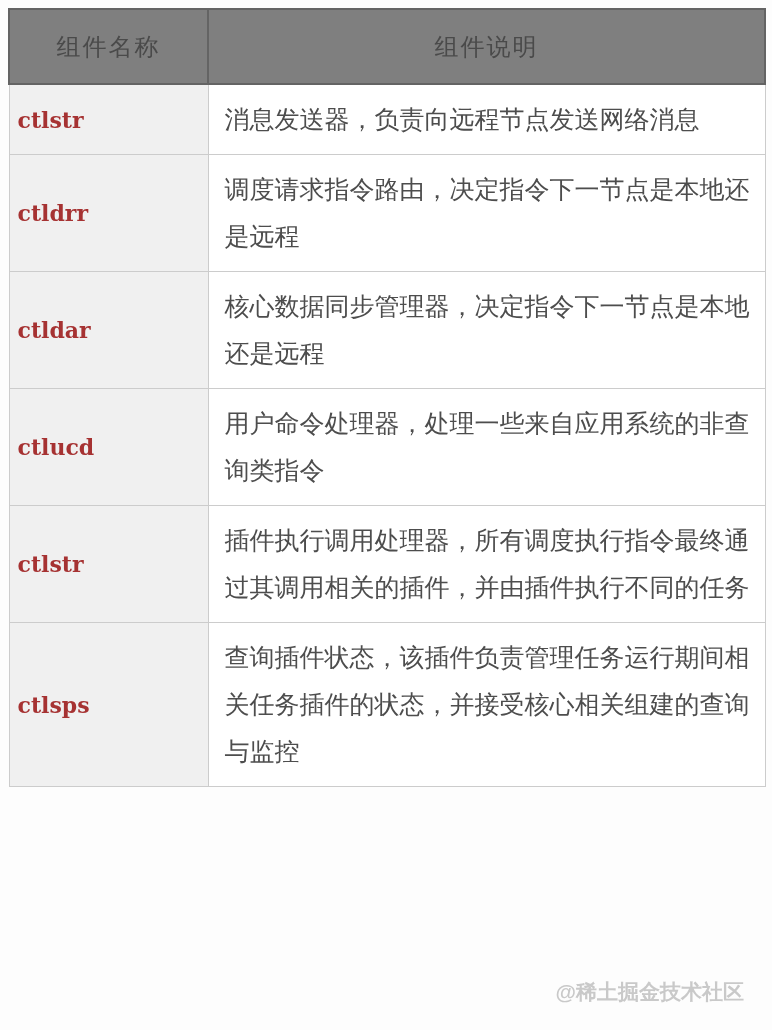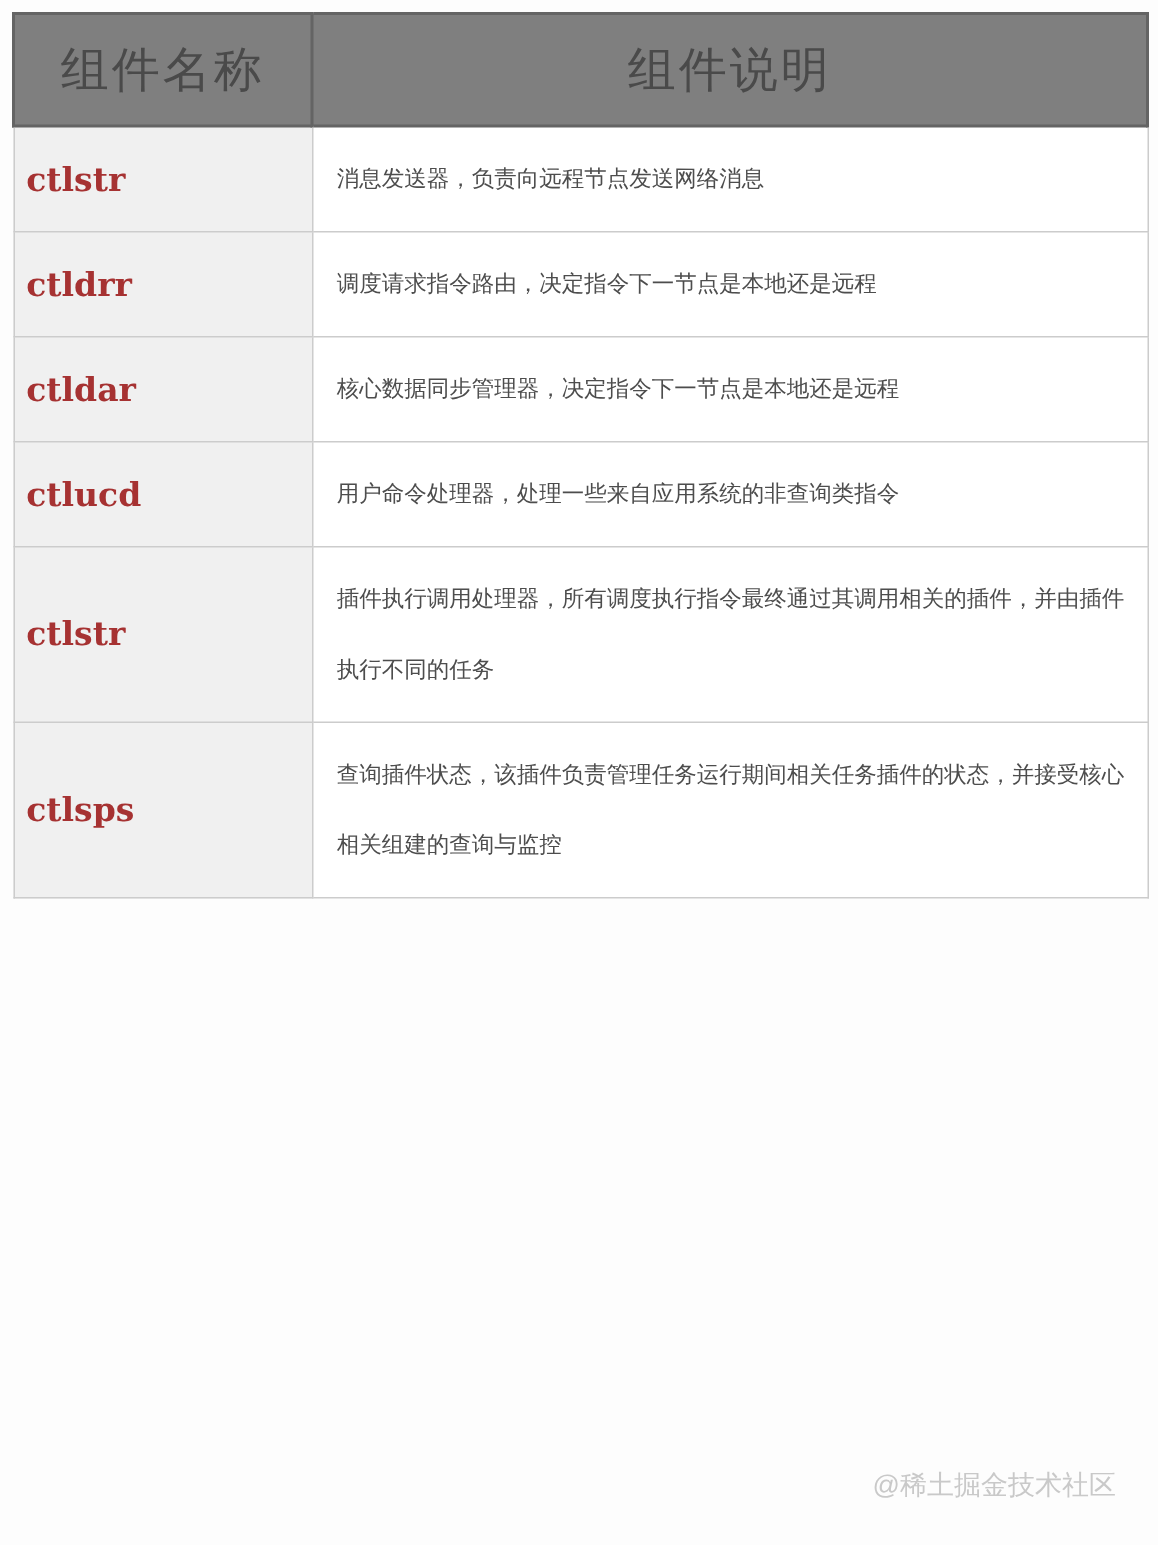--- a/index.html
+++ b/index.html
@@ -20,21 +20,21 @@
   table.component-table {
     border-collapse: collapse;
     width: 756px;
     table-layout: fixed;
   }
   .component-table col.c-name { width: 199px; }
   .component-table col.c-desc { width: 557px; }
   .component-table th {
     background: #7f7f7f;
     color: #4a4a4a;
-    font-size: 32px;
+    font-size: 24px;
     font-weight: 500;
     height: 75px;
     text-align: center;
     border: 2px solid #646464;
     letter-spacing: 2px;
   }
   .component-table td {
     border: 1px solid #cccccc;
     vertical-align: middle;
   }
@@ -42,32 +42,33 @@
     background: #f0f0f0;
     color: #a63232;
     font-family: "DejaVu Serif", "Liberation Serif", serif;
     font-weight: 700;
     font-size: 22px;
     padding: 10px 8px;
   }
   .component-table td.desc-cell {
     background: #ffffff;
     color: #4d4d4d;
-    font-size: 15px;
+    font-size: 25px;
     line-height: 47px;
     padding: 11px 10px 11px 16px;
     text-align: left;
   }
   .watermark {
     position: absolute;
     right: 28px;
     top: 978px;
     color: #c9c9c9;
-    font-size: 18px;
+    font-size: 21px;
     pointer-events: none;
+    font-weight: bold;
   }
 </style>
 </head>
 <body>
 
 <div class="page">
   <table class="component-table">
     <colgroup>
       <col class="c-name">
       <col class="c-desc">

